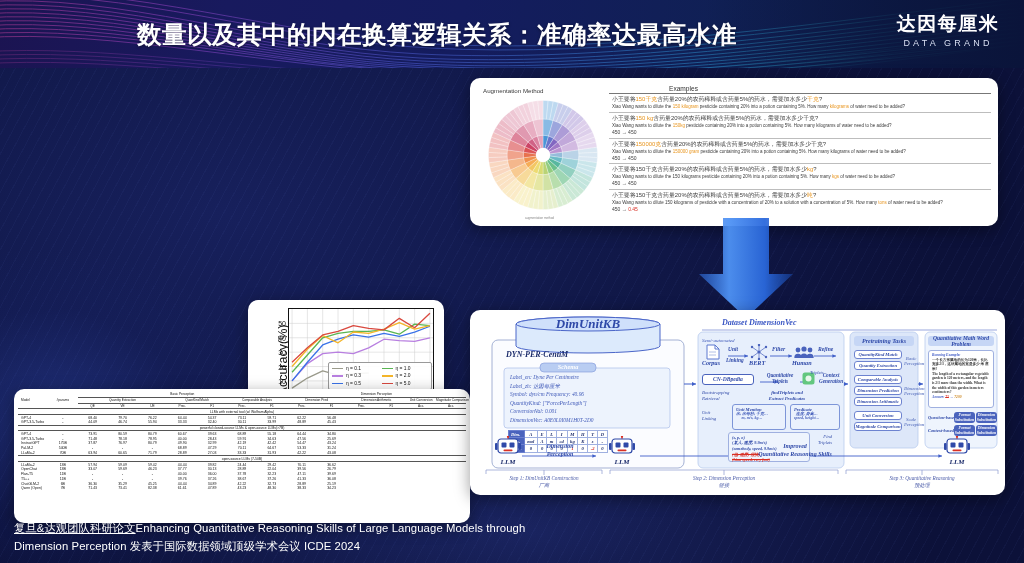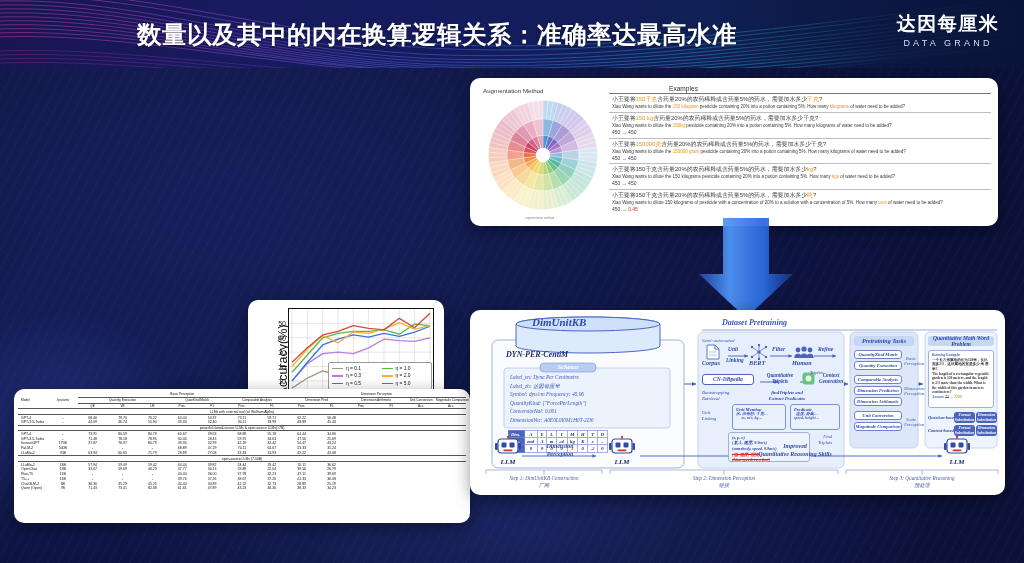--- a/index.html
+++ b/index.html
@@ -765,21 +765,21 @@
       <path d="M376,164 L376,160 L528,160 L528,164" fill="none" stroke="#8a99cf" stroke-width="0.7"></path>
       <line x1="452" y1="160" x2="452" y2="165" stroke="#8a99cf" stroke-width="0.7"></line>
 
       <line x1="52" y1="146" x2="126" y2="146" stroke="#3f5fc9" stroke-width="0.9" marker-end="url(#ah)"></line>
       <line x1="170" y1="146" x2="472" y2="146" stroke="#3f5fc9" stroke-width="0.9" marker-end="url(#ah)"></line>
       <line x1="38" y1="132" x2="38" y2="138" stroke="#3f5fc9" stroke-width="0.9" marker-end="url(#ah)"></line>
       <line x1="152" y1="132" x2="152" y2="138" stroke="#3f5fc9" stroke-width="0.9" marker-end="url(#ah)"></line>
       <line x1="487" y1="132" x2="487" y2="138" stroke="#3f5fc9" stroke-width="0.9" marker-end="url(#ah)"></line>
     </svg>
     <div id="arch-overlay" style="position:absolute;inset:0">
-        <div class="arch" style="left:62px;top:6px;width:144px;text-align:left;font-size:11px;font-weight:bold;color:#2f49a8">DimUnitKB</div>
+        <div class="arch" style="left:46px;top:6px;width:144px;text-align:center;font-size:13px;font-weight:bold;color:#2f49a8">DimUnitKB</div>
         <div class="arch" style="left:36px;top:40px;font-size:8px;font-weight:bold;color:#1c2c6b">DYN-PER-CentiM</div>
         <div class="arch" style="left:70px;top:53px;width:56px;text-align:center;font-size:6.3px;font-weight:bold;color:#ffffff">Schema</div>
         <div class="arch" style="left:40px;top:64px;font-size:5.4px;color:#3f59b8;white-space:nowrap">Label_en: Dyne Per Centimetre</div>
         <div class="arch" style="left:40px;top:72.6px;font-size:5.4px;color:#3f59b8;white-space:nowrap">Label_zh: 达因每厘米</div>
         <div class="arch" style="left:40px;top:81.2px;font-size:5.4px;color:#3f59b8;white-space:nowrap">Symbol: dyn/cm    Frequency: 40.96</div>
         <div class="arch" style="left:40px;top:89.8px;font-size:5.4px;color:#3f59b8;white-space:nowrap">QuantityKind: ["ForcePerLength"]</div>
         <div class="arch" style="left:40px;top:98.4px;font-size:5.4px;color:#3f59b8;white-space:nowrap">ConversionVal: 0.001</div>
         <div class="arch" style="left:40px;top:107px;font-size:5.4px;color:#3f59b8;white-space:nowrap">DimensionVec: A0E0L0I0M1H0T-2D0</div>
         <table style="position:absolute;left:38px;top:120px;border-collapse:collapse;font-size:4.6px;font-family:'Liberation Serif',serif;font-style:italic;font-weight:bold">
           <tbody>
@@ -811,21 +811,21 @@
               <td style="background:#fff;color:#1c2c6b;border:0.4px solid #9fb0e0;padding:0.6px 2.6px;text-align:center">0</td>
               <td style="background:#fff;color:#1c2c6b;border:0.4px solid #9fb0e0;padding:0.6px 2.6px;text-align:center">0</td>
               <td style="background:#fff;color:#1c2c6b;border:0.4px solid #9fb0e0;padding:0.6px 2.6px;text-align:center">0</td>
               <td style="background:#fff;color:#d93025;border:0.4px solid #9fb0e0;padding:0.6px 2.6px;text-align:center">1</td>
               <td style="background:#fff;color:#1c2c6b;border:0.4px solid #9fb0e0;padding:0.6px 2.6px;text-align:center">0</td>
               <td style="background:#fff;color:#d93025;border:0.4px solid #9fb0e0;padding:0.6px 2.6px;text-align:center">-2</td>
               <td style="background:#fff;color:#1c2c6b;border:0.4px solid #9fb0e0;padding:0.6px 2.6px;text-align:center">0</td>
             </tr>
           </tbody>
         </table>
-        <div class="sec-title" style="left:252px;top:8px;font-size:8px">Dataset Pretraining</div>
+        <div class="sec-title" style="left:252px;top:8px;font-size:8px">Dataset DimensionVec</div>
         <div class="arch" style="left:232px;top:28px;font-size:5px;color:#3f59b8">Semi-automated</div>
         <div class="arch" style="left:232px;top:50px;font-size:6px;font-weight:bold;color:#2f49a8">Corpus</div>
         <svg style="position:absolute;left:236px;top:34px;width:14px;height:16px" viewBox="0 0 14 16">
           <path d="M1,1 h8 l4,4 v10 h-12 z" fill="#ffffff" stroke="#5d78d0" stroke-width="1"></path>
           <path d="M9,1 v4 h4" fill="none" stroke="#5d78d0" stroke-width="1"></path>
           <line x1="3" y1="8" x2="10" y2="8" stroke="#9fb0e0" stroke-width="0.8"></line>
           <line x1="3" y1="11" x2="10" y2="11" stroke="#9fb0e0" stroke-width="0.8"></line>
         </svg>
         <div class="arch" style="left:258px;top:36px;font-size:5.4px;font-weight:bold;color:#2f49a8">Unit</div>
         <div class="arch" style="left:256px;top:47px;font-size:5.4px;font-weight:bold;color:#2f49a8">Linking</div>
@@ -947,13 +947,21 @@
         <div class="llm-txt" style="left:139px;top:148px;width:26px;text-align:center;font-size:7px">LLM</div>
         <div class="llm-txt" style="left:474px;top:148px;width:26px;text-align:center;font-size:7px">LLM</div>
         <div class="arch" style="left:58px;top:133px;width:64px;text-align:center;font-size:6px;font-weight:bold;color:#2f49a8;line-height:1.25">Dimension<br>Perception</div>
         <div class="arch" style="left:240px;top:133px;width:170px;text-align:center;font-size:6px;font-weight:bold;color:#2f49a8;line-height:1.25">Improved<br>Quantitative Reasoning Skills</div>
         <div class="steplbl" style="left:16px;top:165px;width:116px;font-size:5.2px;line-height:1.35">Step 1: DimUnitKB Construction<br>厂商</div>
         <div class="steplbl" style="left:140px;top:165px;width:228px;font-size:5.2px;line-height:1.35">Step 2: Dimension Perception<br>链接</div>
         <div class="steplbl" style="left:376px;top:165px;width:152px;font-size:5.2px;line-height:1.35">Step 3: Quantitative Reasoning<br>预处理</div>
       </div>
   </div>
 
+  <div id="footer">
+    <div>
+      <u>复旦&amp;达观团队科研论文</u><span>Enhancing Quantitative Reasoning Skills of Large Language Models through</span>
+    </div>
+    <div>
+      <span>Dimension Perception</span>&nbsp;<span>发表于国际数据领域顶级学术会议 ICDE 2024</span>
+    </div>
+  </div>
 </div>
 
 </body></html>

